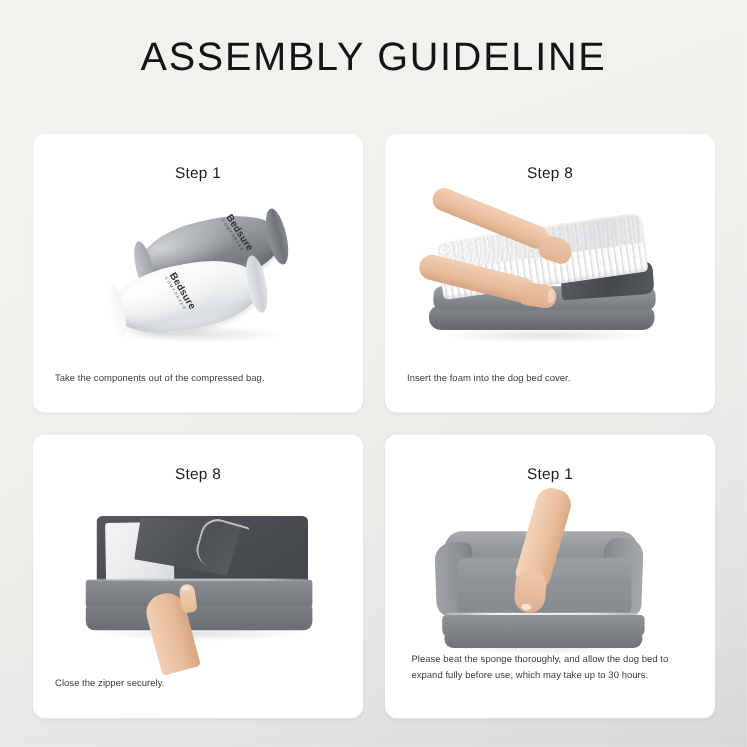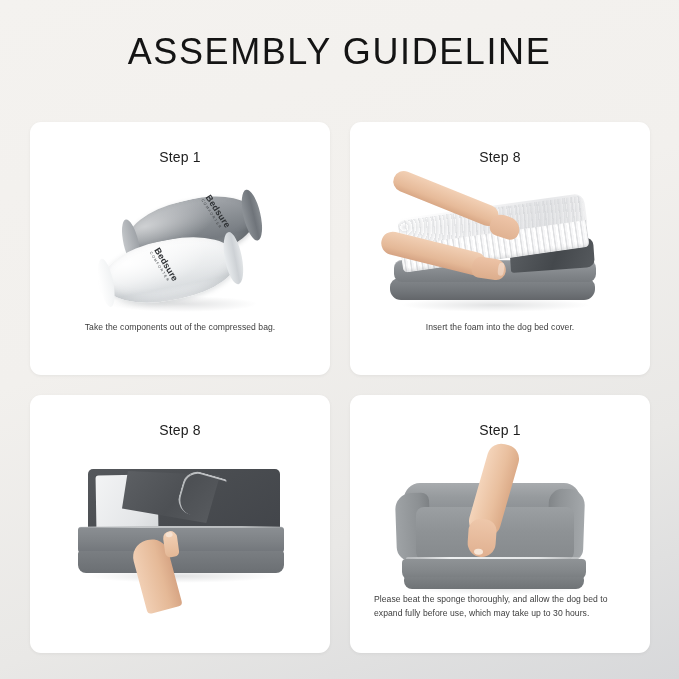--- a/index.html
+++ b/index.html
@@ -68,21 +68,21 @@
 
   .caption {
     position: absolute;
     left: 20px; right: 20px;
     bottom: 0;
     font-size: 8.6px;
     line-height: 1.62;
     color: #3c3c3c;
     letter-spacing: 0.05px;
   }
-  .caption.center { text-align: center; bottom: 40px; }
+  .caption.center { bottom: 24px; }
   .caption.left   { text-align: left;  bottom: 32px; left: 24px; right: 14px; }
 
   
   .rolls { position: absolute; left: 0; top: 0; width: 100%; height: 100%; }
 
   .roll {
     position: absolute;
     border-radius: 46% / 50%;
   }
   
@@ -505,20 +505,21 @@
         <div class="s3-flap"></div>
         <div class="s3-flap-edge"></div>
         <div class="s3-side"></div>
         <div class="s3-side2"></div>
         <div class="s3-zipline"></div>
         <div class="s3-arm"></div>
         <div class="s3-finger"></div>
       </div>
     </div>
 
+    <div class="caption center">Close the zipper securely.</div>
   </div>
 
   <div class="card">
     <div class="step-heading">Step 1</div>
 
     <div class="art">
       <div class="s4">
         <div class="shadow" style="left:54px; top:132px; width:182px; height:16px;"></div>
         <div class="s4-bolster-back"></div>
         <div class="s4-bolster-left"></div>

